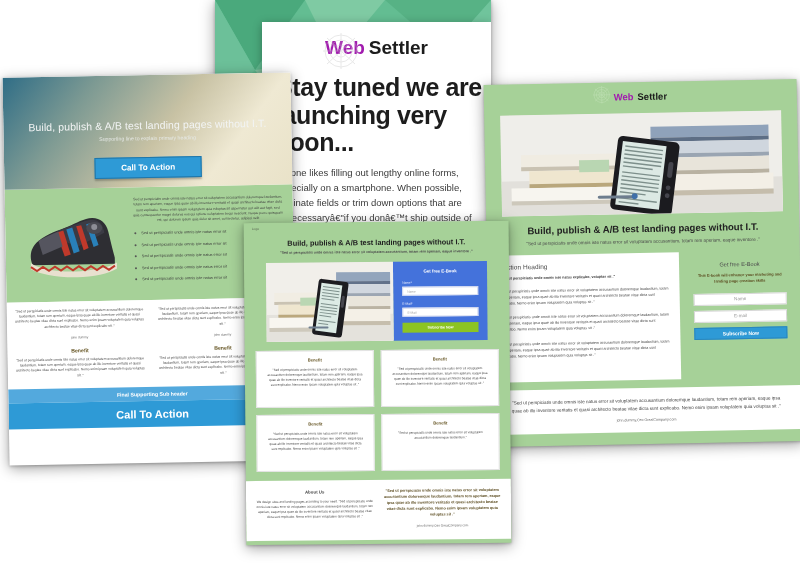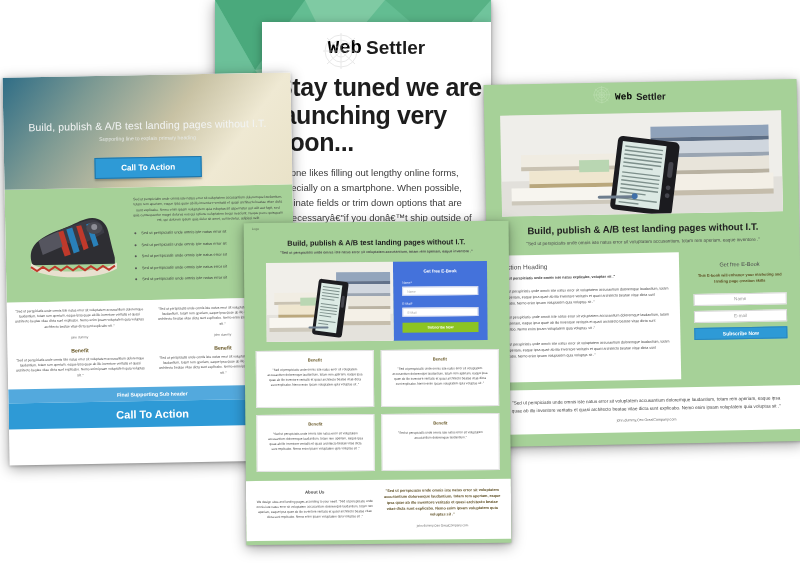--- a/index.html
+++ b/index.html
@@ -12,21 +12,21 @@
   .card{position:absolute;background:#fff;overflow:hidden;
         box-shadow:0 3px 14px rgba(0,0,0,.38), 0 1px 3px rgba(0,0,0,.25);}
 
   
   #card-back{left:215px;top:0;width:276px;height:231px;background:#5fb98c;}
   .poly{position:absolute;inset:0;overflow:hidden;}
   .poly svg{display:block;width:100%;height:100%;}
   #card-back .inner-sheet{position:absolute;left:47px;top:22px;width:229px;height:209px;
         background:#fff;box-shadow:0 2px 9px rgba(0,0,0,.30);padding:0;}
   .ws-logo{display:flex;align-items:center;justify-content:center;gap:4px;position:relative;}
-  .ws-web{color:#000000;font-weight:bold;font-family:Liberation Mono, monospace;}
+  .ws-web{color:#a21caf;font-weight:bold;}
   .ws-settler{color:#1c1c1c;font-weight:bold;}
   .web-ico{position:absolute;opacity:.42;}
   #card-back .ws-logo{height:40px;font-size:19px;margin-top:6px;}
   #card-back .web-ico{left:50px;top:2px;}
   .cs-head{font-size:25px;line-height:1.1;font-weight:bold;color:#1d1d1d;
            letter-spacing:-.4px;padding:6px 0 0 14px;}
   .cs-body{font-size:9.5px;line-height:1.58;color:#3a3a3a;padding:8px 12px 0 14px;}
 
   
   #card-left{left:6px;top:75px;width:288px;height:388px;

